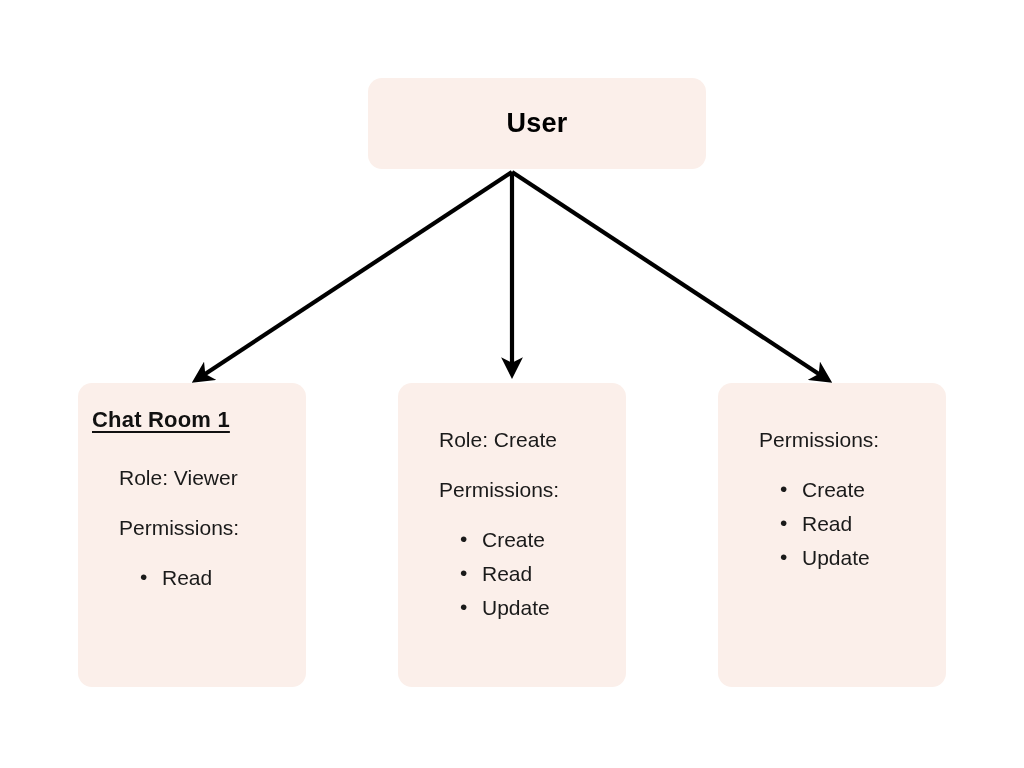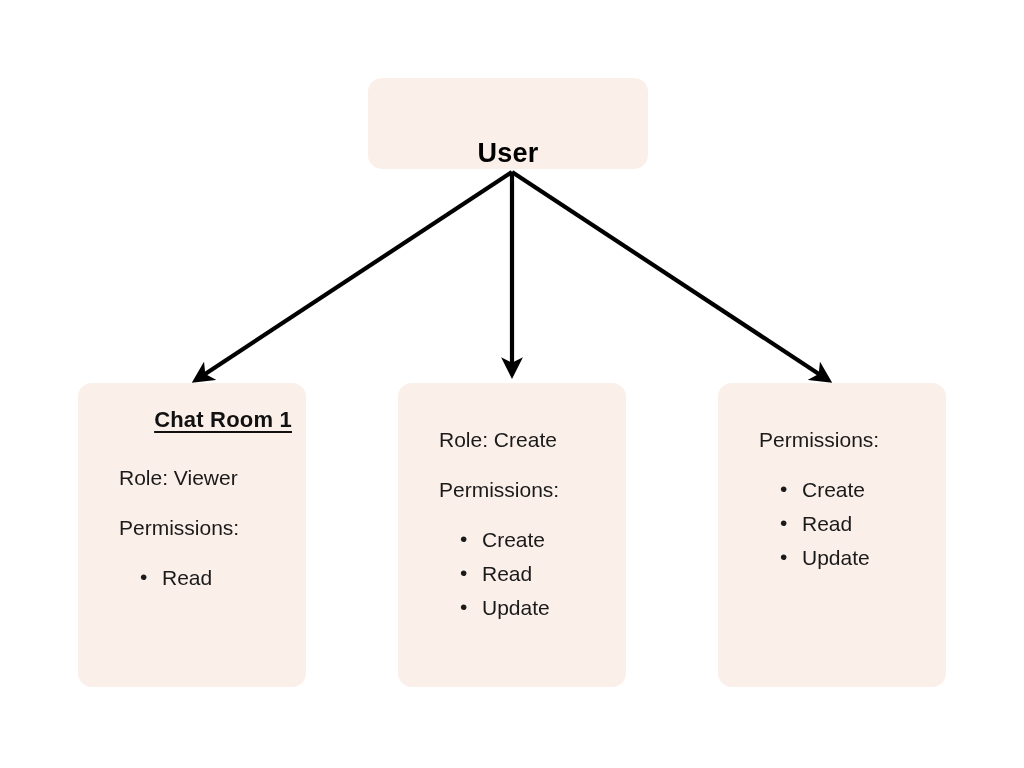--- a/index.html
+++ b/index.html
@@ -40,24 +40,24 @@
   .node {
     position: absolute;
     box-sizing: border-box;
     background: #FBEFEA;
     border-radius: 14px;
   }
 
   .node-root {
     left: 368px;
     top: 78px;
-    width: 280px;
+    width: 338px;
     height: 91px;
     display: flex;
-    align-items: flex-end;
+    align-items: center;
     justify-content: center;
   }
 
   .root-title {
     font-size: 27px;
     font-weight: bold;
     letter-spacing: 0.3px;
     color: #000000;
   }
 
@@ -68,21 +68,21 @@
     padding: 24px 14px 14px 14px;
   }
 
   .node-child.child-0 { left: 78px; }
   .node-child.child-1 { left: 398px; }
   .node-child.child-2 { left: 718px; }
 
   .child-title {
     font-size: 22px;
     font-weight: bold;
-    text-align: right;
+    text-align: left;
     text-decoration: underline;
     text-underline-offset: 4px;
     color: #111111;
     margin: 0 0 28px 0;
     letter-spacing: 0.2px;
     white-space: nowrap;
   }
 
   .child-body {
     font-size: 21px;

